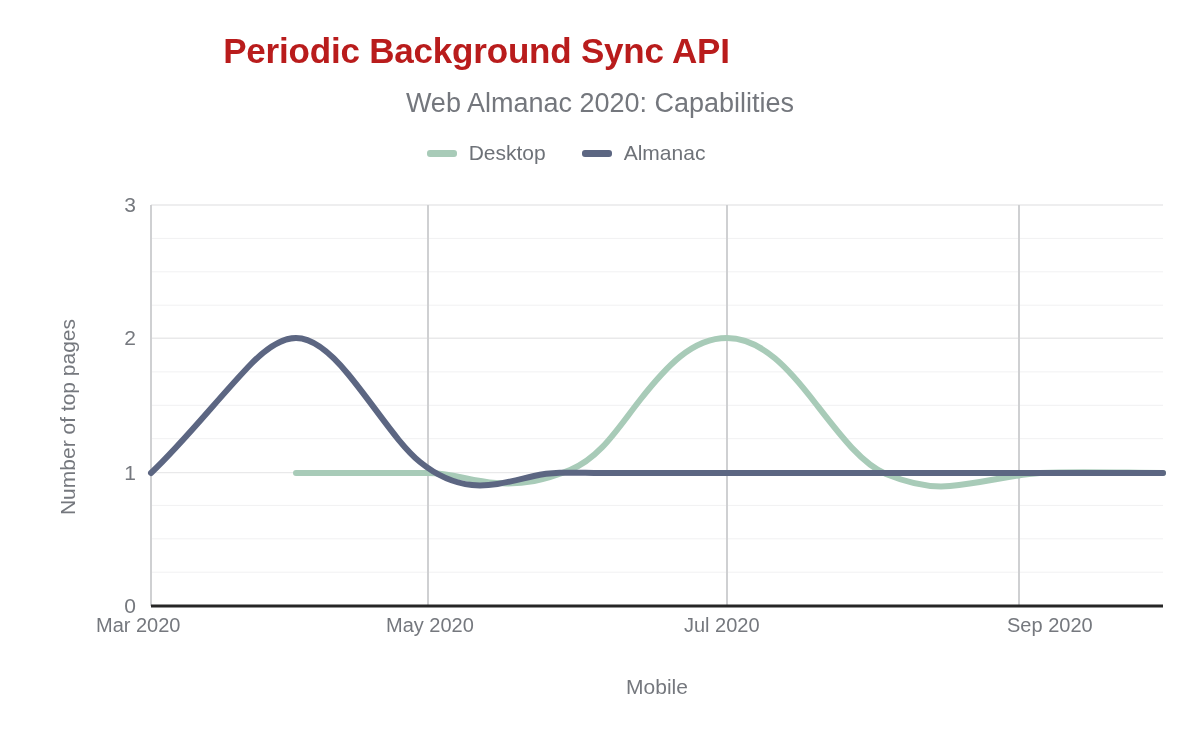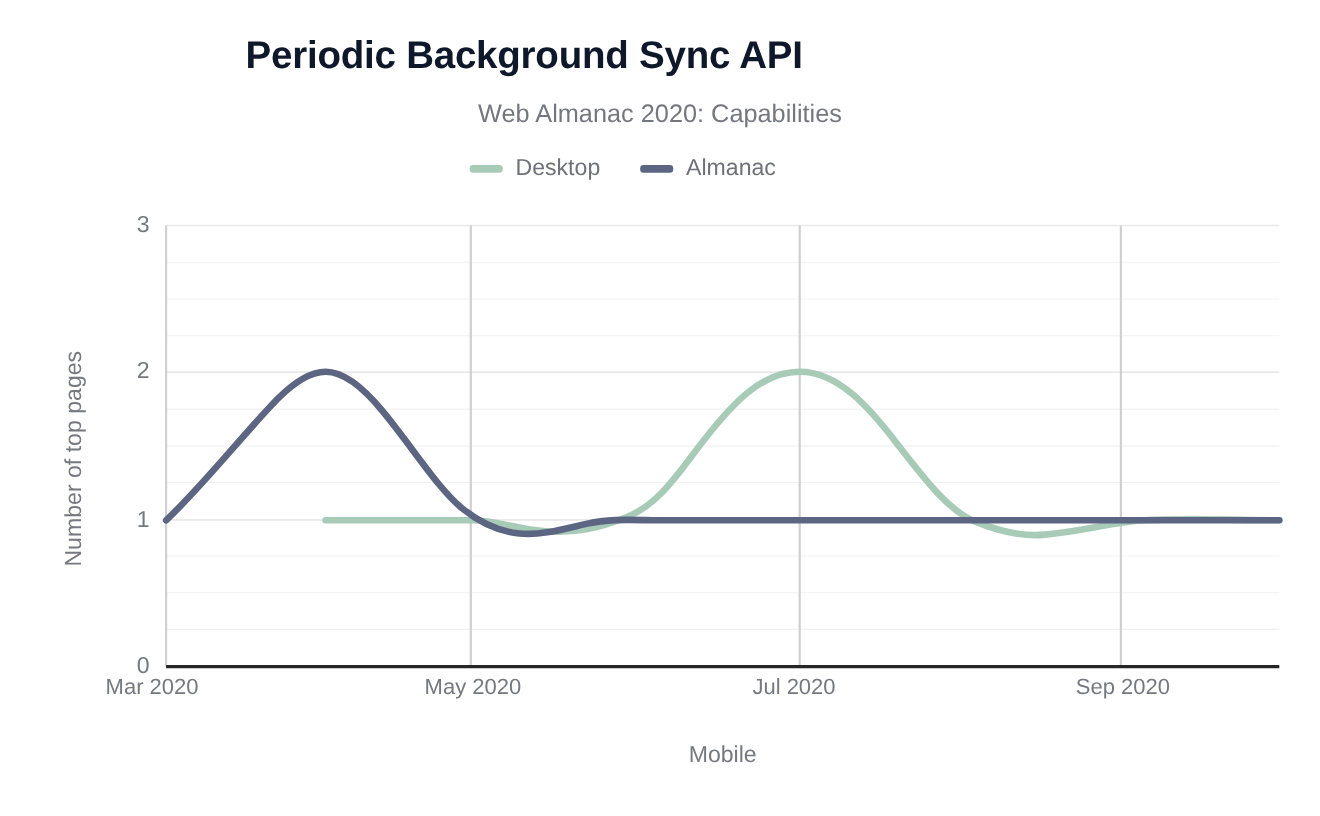--- a/index.html
+++ b/index.html
@@ -21,32 +21,32 @@
     height: 742px;
   }
   .chart-title {
     position: absolute;
     left: 0;
     top: 30px;
     width: 953px;
     text-align: center;
     font-size: 35px;
     font-weight: bold;
-    color: #0f172a;
+    color: #b91c1c;
     letter-spacing: -0.2px;
     line-height: 42px;
     white-space: nowrap;
   }
   .chart-subtitle {
     position: absolute;
     left: 0;
     top: 88px;
     width: 1200px;
     text-align: center;
-    font-size: 23px;
+    font-size: 27px;
     font-weight: normal;
     color: #74777d;
     line-height: 30px;
     white-space: nowrap;
   }
   .legend {
     position: absolute;
     left: 0;
     top: 140px;
     width: 1132px;
@@ -188,18 +188,18 @@
   <div class="y-tick-wrap" style="top:461px;">
     <span class="y-tick-label">1</span>
   </div>
   <div class="y-tick-wrap" style="top:594px;">
     <span class="y-tick-label">0</span>
   </div>
 
   <div class="x-tick-label" style="left:96px;">Mar 2020</div>
   <div class="x-tick-label" style="left:386px;">May 2020</div>
   <div class="x-tick-label" style="left:684px;">Jul 2020</div>
-  <div class="x-tick-label" style="left:978px;">Sep 2020</div>
+  <div class="x-tick-label" style="left:1007px;">Sep 2020</div>
 
   <div class="axis-title-y">Number of top pages</div>
   <div class="axis-title-x">Mobile</div>
 
 </div>
 
 </body></html>

